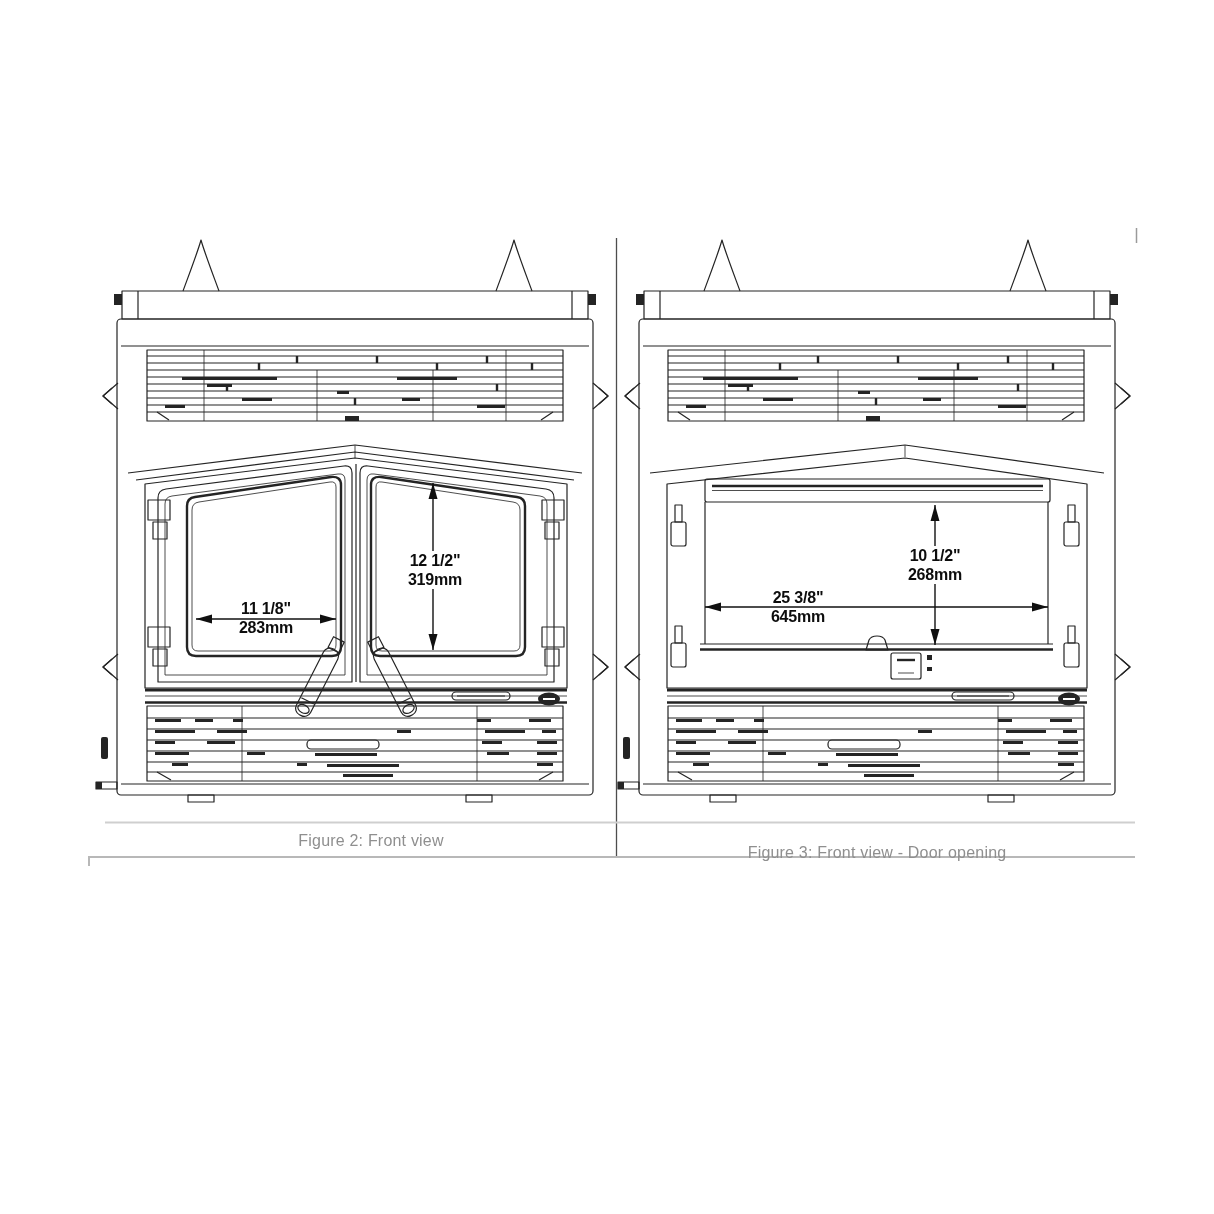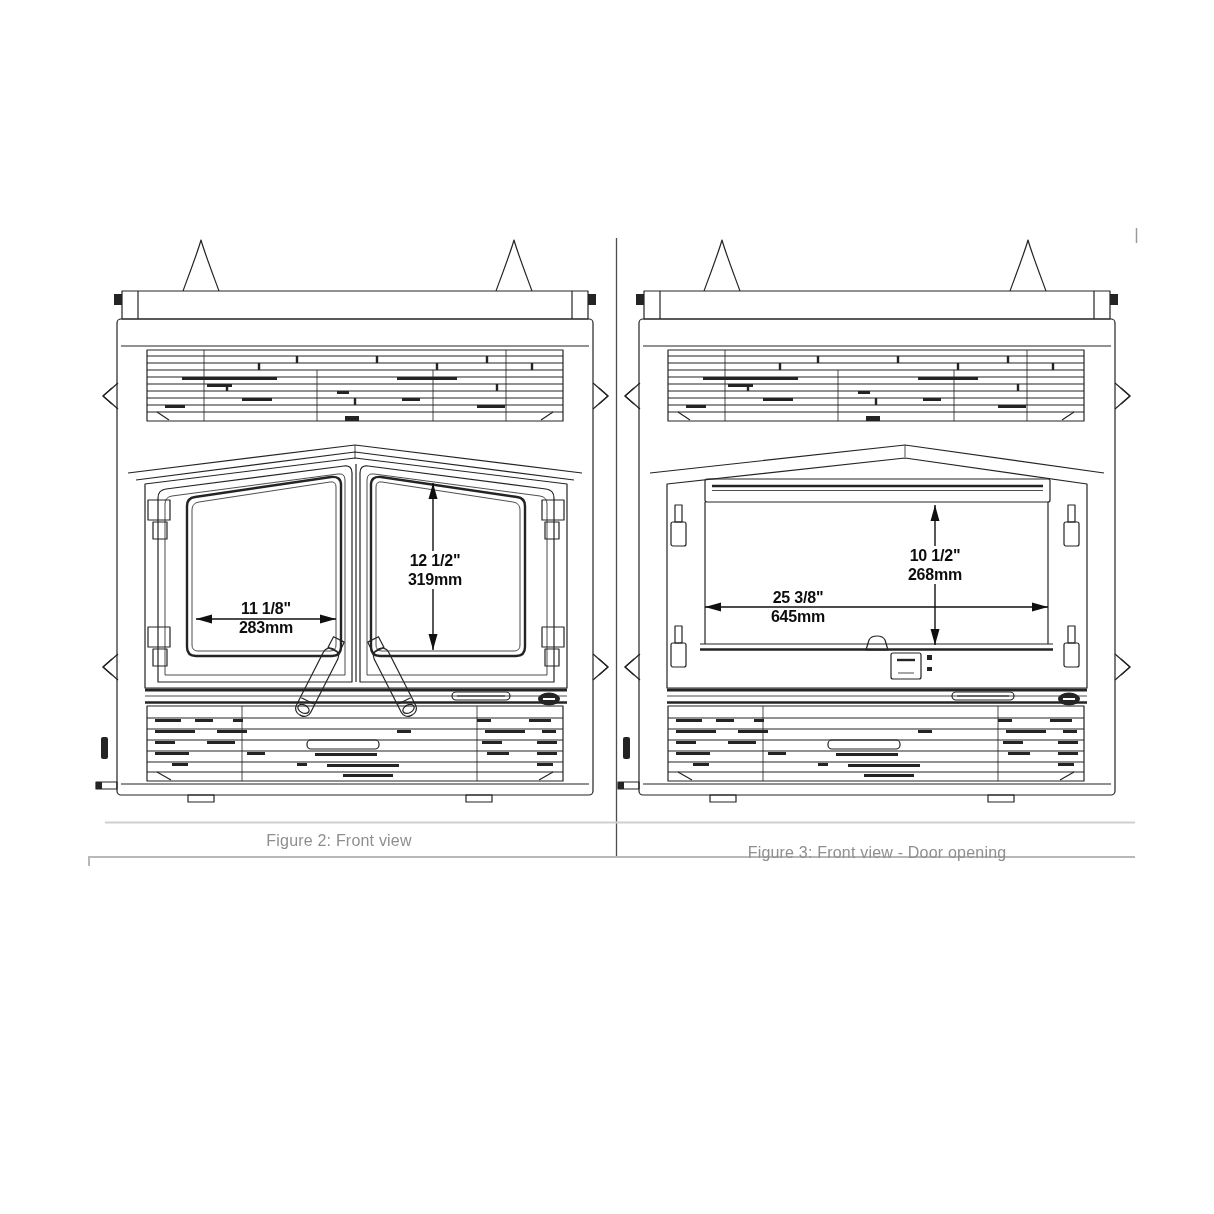--- a/index.html
+++ b/index.html
@@ -264,16 +264,16 @@
   </div>
   <div class="dim" style="left:798px;top:588px;">
     <span>25 3/8"</span>
     <span>645mm</span>
   </div>
   <div class="dim bg" style="left:935px;top:546px;">
     <span>10 1/2"</span>
     <span>268mm</span>
   </div>
 
-  <div class="cap" style="left:339px;top:832px;">Figure 2: Front view</div>
+  <div class="cap" style="left:371px;top:832px;">Figure 2: Front view</div>
   <div class="cap" style="left:877px;top:844px;">Figure 3: Front view - Door opening</div>
 
 </div>
 
 </body></html>

